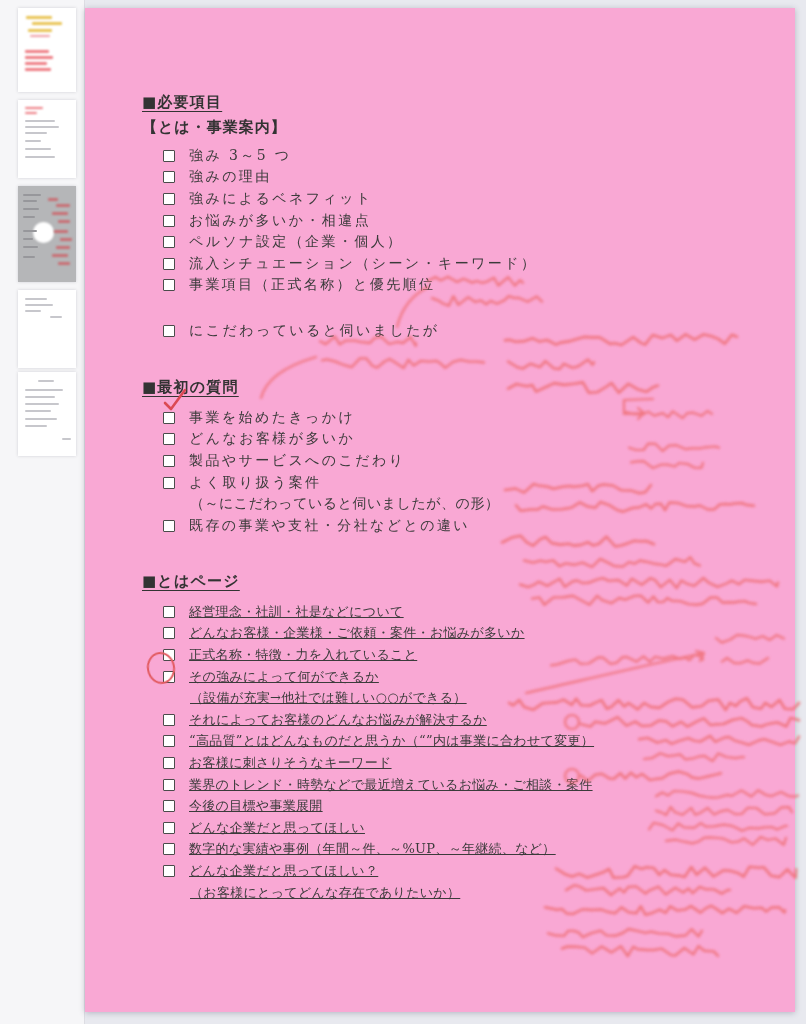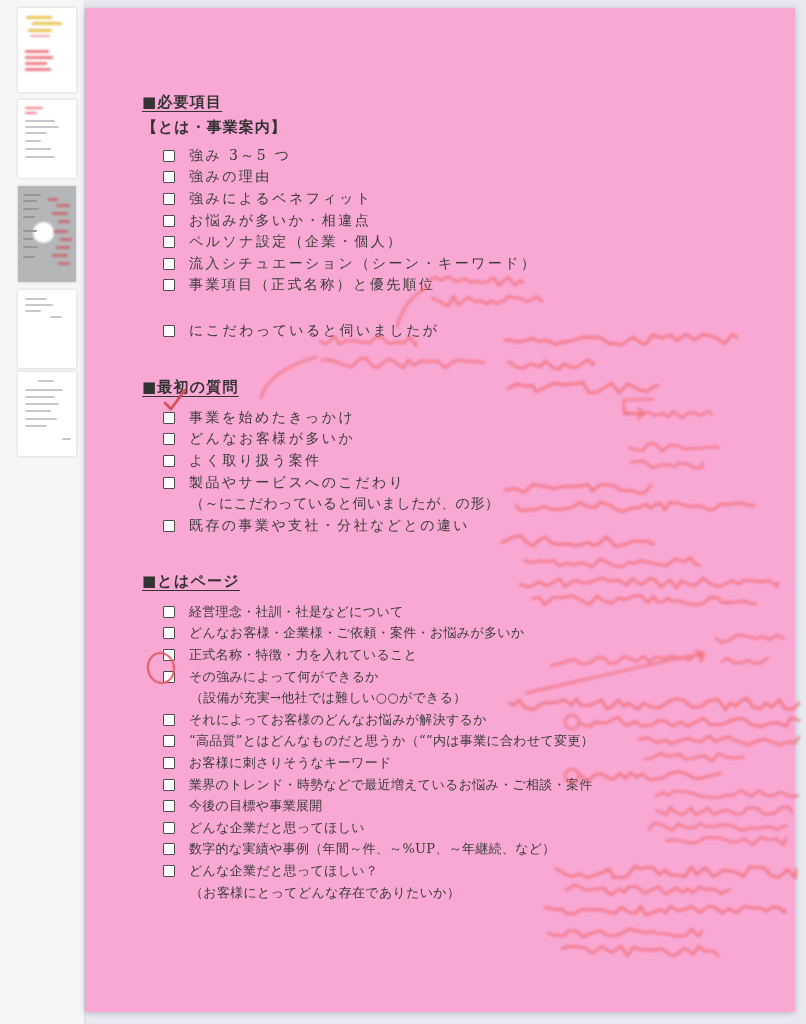--- a/index.html
+++ b/index.html
@@ -32,21 +32,21 @@
   .thumb-circle{
     position:absolute;left:15px;top:36px;width:21px;height:21px;border-radius:50%;
     background:#fff;filter:blur(1px);
   }
   
   .page{
     position:absolute;left:85px;top:8px;width:710px;height:1004px;
     background:#f9a8d4;box-shadow:0 1px 6px rgba(50,50,80,.28);z-index:2;
   }
   .section{position:absolute;left:57px;white-space:nowrap;color:#3b3b3b;}
-  .sec-0{top:84px;} .sec-1{top:369px;} .sec-2{top:563px;}
+  .sec-0{top:84px;} .sec-1{top:369px;} .sec-2{top:563px;text-decoration:underline;}
   .sec-heading{
     display:inline-block;font-size:15px;font-weight:700;letter-spacing:1.2px;
     line-height:16px;height:16px;margin-bottom:12px;color:#333;
     text-decoration:underline;text-underline-offset:4px;text-decoration-thickness:1px;
   }
   .sec-subheading{
     font-size:15px;font-weight:700;letter-spacing:1px;
     line-height:17px;height:17px;margin-top:-3px;margin-bottom:9px;color:#333;
   }
   .row{display:flex;align-items:center;height:21.6px;}
@@ -152,24 +152,24 @@
           <span class="item-label">にこだわっていると伺いましたが</span>
         </div></div>
       <div class="section sec-1"><div class="sec-heading">■最初の質問</div><div class="row item-row">
           <span class="checkbox"></span>
           <span class="item-label">事業を始めたきっかけ</span>
         </div><div class="row item-row">
           <span class="checkbox"></span>
           <span class="item-label">どんなお客様が多いか</span>
         </div><div class="row item-row">
           <span class="checkbox"></span>
+          <span class="item-label">製品やサービスへのこだわり</span>
+        </div><div class="row item-row">
+          <span class="checkbox"></span>
           <span class="item-label">よく取り扱う案件</span>
-        </div><div class="row item-row">
-          <span class="checkbox"></span>
-          <span class="item-label">製品やサービスへのこだわり</span>
         </div><div class="row note-row">
           <span>（～にこだわっていると伺いましたが、の形）</span>
         </div><div class="row item-row">
           <span class="checkbox"></span>
           <span class="item-label">既存の事業や支社・分社などとの違い</span>
         </div></div>
       <div class="section sec-2"><div class="sec-heading">■とはページ</div><div class="row item-row">
           <span class="checkbox"></span>
           <span class="item-label">経営理念・社訓・社是などについて</span>
         </div><div class="row item-row">

